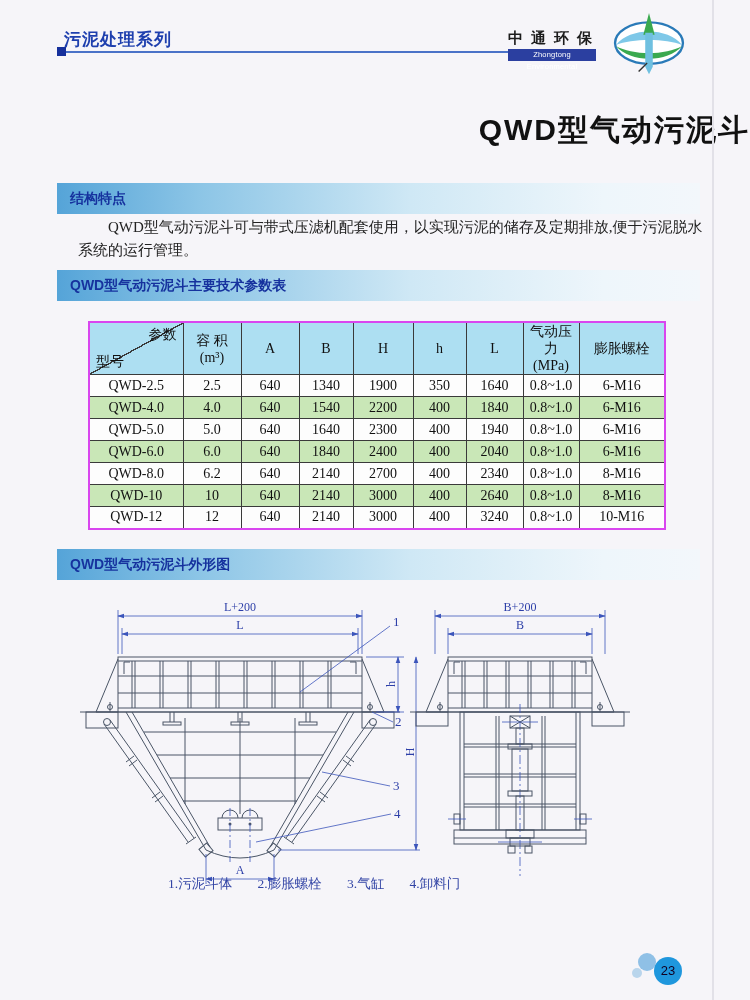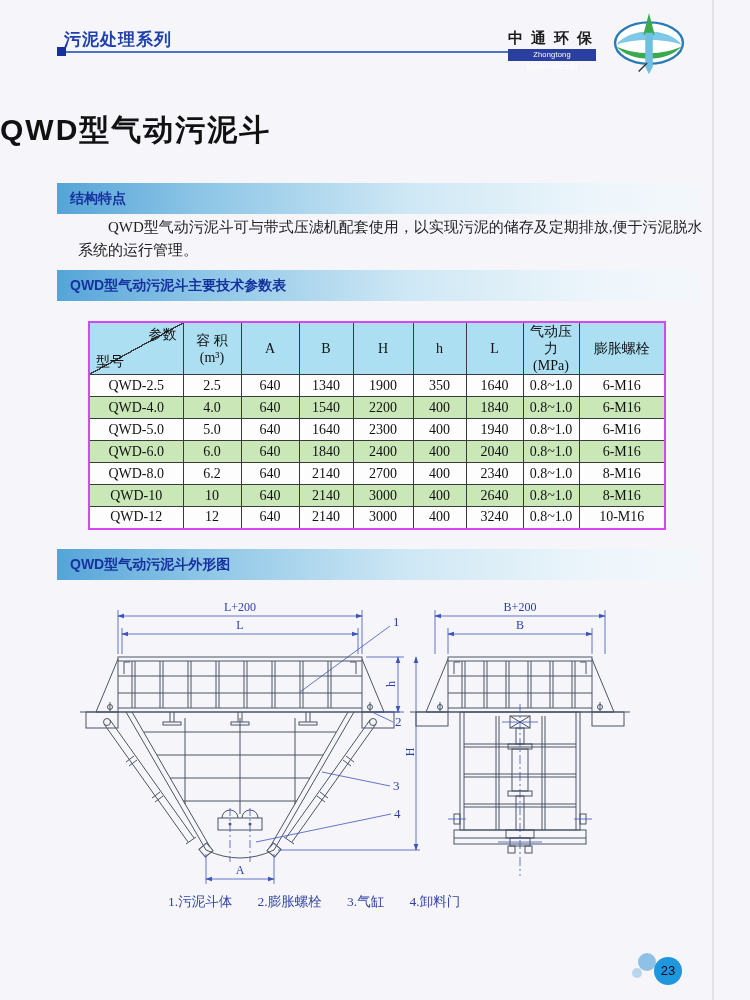--- a/index.html
+++ b/index.html
@@ -11,21 +11,21 @@
   .series{left:64px;top:28px;font-size:17px;font-weight:bold;color:#1e3fae;letter-spacing:1px;}
   .hline{left:66px;top:51px;width:446px;height:2px;background:#4a72c8;}
   .hsquare{left:57px;top:47px;width:9px;height:9px;background:#16309c;}
   .brand-cn{left:508px;top:29px;width:100px;font-size:15px;font-weight:bold;color:#1c1c1c;
             letter-spacing:8px;white-space:nowrap;}
   .brand-badge{left:508px;top:49px;width:88px;height:12px;background:#2b3fa0;color:#fff;
                font-size:7.5px;text-align:center;line-height:12px;letter-spacing:.2px;}
   .brand-logo{left:610px;top:12px;width:78px;height:66px;}
 
   
-  .doc-title{left:0;top:110px;width:750px;text-align:left;font-size:30px;font-weight:bold;
+  .doc-title{left:0;top:110px;width:750px;text-align:right;font-size:30px;font-weight:bold;
              color:#111;letter-spacing:2px;}
   .secbar{left:57px;width:643px;height:31px;line-height:31px;padding-left:13px;box-sizing:border-box;
           font-size:14px;font-weight:bold;color:#16329e;
           background:linear-gradient(90deg,#55a4d8 0%,#8cc5e6 22%,#cfe8f5 55%,#eef6fb 85%,#f3f7fb 100%);}
   .bar1{top:183px;} .bar2{top:270px;} .bar3{top:549px;}
 
   .bodytext{left:62px;top:200px;width:630px;font-family:"Liberation Serif",serif;
             font-size:15px;line-height:23px;color:#222;text-indent:2em;margin:16px;}
 
   
@@ -40,21 +40,21 @@
   tr.white{background:#fdfdfd;}
   .corner{position:relative;background:
       linear-gradient(to bottom right,#addff2 calc(50% - 0.7px),#3a3a3a calc(50% - 0.7px),
                       #3a3a3a calc(50% + 0.7px),#addff2 calc(50% + 0.7px));}
   .corner .tr{position:absolute;top:3px;right:6px;font-size:14px;}
   .corner .bl{position:absolute;bottom:3px;left:6px;font-size:14px;}
   .h2line{line-height:17px;}
 
   
   .draw{left:60px;top:592px;width:640px;height:310px;}
-  .legend{left:168px;top:893px;width:430px;font-family:"Liberation Serif",serif;
+  .legend{left:168px;top:875px;width:430px;font-family:"Liberation Serif",serif;
           font-size:13.5px;color:#3244a5;white-space:nowrap;}
   .legend span.item{margin-right:22px;}
 
   
   .c-small{left:632px;top:968px;width:10px;height:10px;border-radius:50%;background:#b9d5ec;}
   .c-mid{left:638px;top:953px;width:18px;height:18px;border-radius:50%;background:#8fc0e6;}
   .c-big{left:654px;top:957px;width:28px;height:28px;border-radius:50%;background:#1f97dd;
          color:#102;font-size:13px;text-align:center;line-height:28px;}
   .edge{left:712px;top:0;width:2px;height:1000px;background:#e2e1e8;}
 

